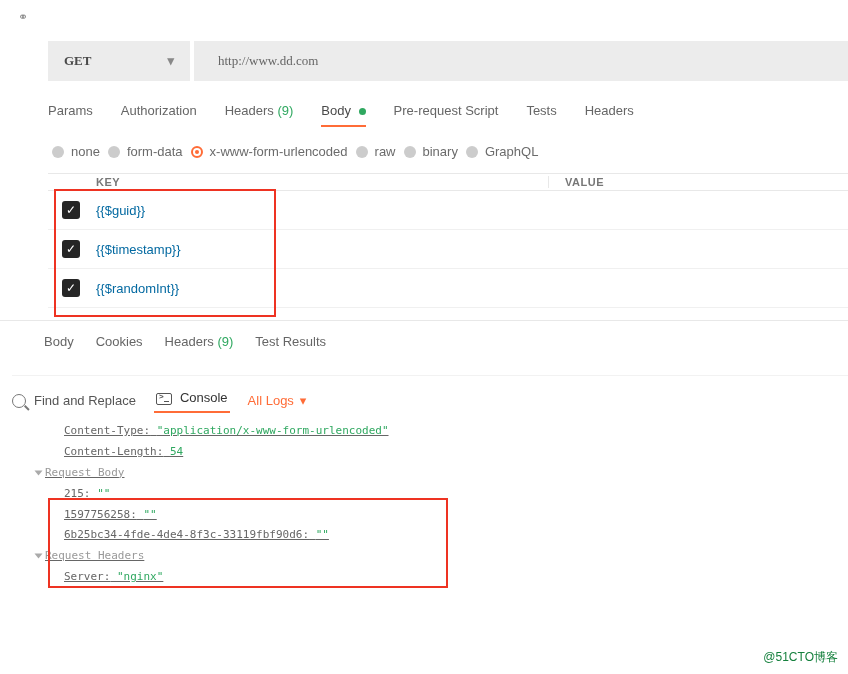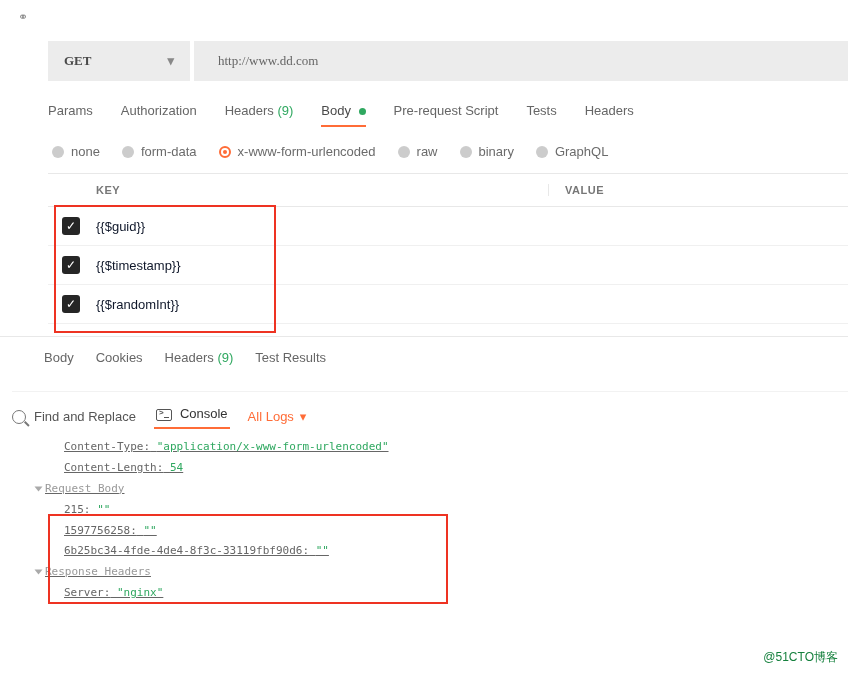--- a/index.html
+++ b/index.html
@@ -9,33 +9,33 @@
 .reqrow { display: flex; margin: 6px 0 0 48px; font-family: Liberation Serif, serif; }
 .method { background: #ececec; width: 142px; height: 40px; display: flex; align-items: center; justify-content: space-between; padding: 0 16px; font-weight: 600; color: #4a4a4a; cursor: pointer; }
 .method .chev { color: #888; }
 .urlbox { background: #ececec; flex: 1; height: 40px; margin-left: 4px; display: flex; align-items: center; padding: 0 24px; color: #666; }
 .tabs { display: flex; margin: 22px 0 0 48px; gap: 28px; align-items: flex-start; }
 .tab { color: #666; cursor: pointer; padding-bottom: 8px; position: relative; }
 .tab.active { color: #4a4a4a; }
 .tab.active::after { content: ""; position: absolute; left: 0; right: 0; bottom: -1px; height: 2px; background: #ff6c37; }
 .badge-green { color: #2fa860; }
 .dot-green { display: inline-block; width: 7px; height: 7px; background: #2fa860; border-radius: 50%; margin-left: 4px; vertical-align: middle; }
-.radios { display: flex; margin: 18px 0 0 52px; gap: 22px; align-items: flex-start; }
+.radios { display: flex; margin: 18px 0 0 52px; gap: 8px; align-items: flex-start; }
 .radio { display: flex; align-items: center; gap: 7px; color: #6b6b6b; cursor: pointer; }
 .rcircle { width: 12px; height: 12px; border-radius: 50%; background: #ccc; }
 .rcircle.sel2 { background: #fff; border: 2px solid #ff6c37; position: relative; }
 .rcircle.sel2::after { content:""; position:absolute; inset: 2px; background:#ff6c37; border-radius:50%; }
-.tablehead { display: flex; margin: 14px 0 0 48px; border-top: 1px solid #e8e8e8; border-bottom: 1px solid #e8e8e8; padding: 10px 0; color: #777; font-size: 11px; font-weight: 600; letter-spacing: 0.5px; }
+.tablehead { display: flex; margin: 14px 0 0 48px; border-top: 1px solid #e8e8e8; border-bottom: 1px solid #e8e8e8; padding: 2px 0; color: #777; font-size: 11px; font-weight: 600; letter-spacing: 0.5px; }
 .tablehead .kcol { width: 500px; padding-left: 48px; }
 .tablehead .vcol { border-left: 1px solid #e8e8e8; padding-left: 16px; }
 .rows { margin: 0 0 0 48px; position: relative; }
 .highlight-box { position: absolute; left: 6px; top: -2px; width: 222px; height: 128px; border: 2px solid #e32; pointer-events: none; }
 .row { display: flex; align-items: center; padding: 10px 0; border-bottom: 1px solid #f0f0f0; }
 .chk { width: 18px; height: 18px; background: #262626; border-radius: 3px; margin-left: 14px; display: flex; align-items: center; justify-content: center; color: #fff; font-size: 12px; cursor: pointer; }
-.keytxt { margin-left: 16px; color: #0f172a; }
+.keytxt { margin-left: 16px; color: #0369a1; }
 .divider { height: 14px; border-top: 1px solid #e8e8e8; margin-top: 12px; }
 .resptabs { display: flex; margin: 0 0 0 44px; gap: 22px; color: #666; }
 .resptabs .rtab { cursor: pointer; }
 .bottombar { display: flex; align-items: center; margin: 26px 0 0 12px; gap: 20px; border-top: 1px solid #f2f2f2; padding-top: 14px; }
 .findrepl { display: flex; align-items: center; gap: 8px; color: #555; cursor: pointer; text-align: center; }
 .search-icon { width: 14px; height: 14px; border: 1.5px solid #777; border-radius: 50%; position: relative; }
 .search-icon::after { content:""; position:absolute; width:6px; height:1.5px; background:#777; right:-5px; bottom:-2px; transform:rotate(45deg); }
 .console-wrap { display: flex; align-items: flex-end; gap: 8px; color: #333; cursor: pointer; position: relative; padding-bottom: 6px; }
 .console-wrap::after { content:""; position:absolute; left:-2px; right:-2px; bottom:-2px; height:2px; background:#ff6c37; }
 .console-icon { width: 16px; height: 12px; border: 1.5px solid #555; border-radius: 2px; position: relative; }
@@ -158,17 +158,17 @@
 </div>
 
 <div class="logarea">
   <div class="highlight-box2"></div>
   <div><span>Content-Type:</span> <span class="greenv">"application/x-www-form-urlencoded"</span></div>
   <div><span>Content-Length:</span> <span class="greenv">54</span></div>
   <div class="logsec"><span class="tri"></span><span>Request Body</span></div>
   <div><span>215:</span> <span class="greenv">""</span></div>
   <div><span>1597756258:</span> <span class="greenv">""</span></div>
   <div><span>6b25bc34-4fde-4de4-8f3c-33119fbf90d6:</span> <span class="greenv">""</span></div>
-  <div class="logsec"><span class="tri"></span><span>Response Headers</span></div>
+  <div class="logsec"><span class="tri"></span><span>Request Headers</span></div>
   <div><span>Server:</span> <span class="greenv">"nginx"</span></div>
 </div>
 
 <div class="watermark">@51CTO博客</div>
 
 </body></html>

